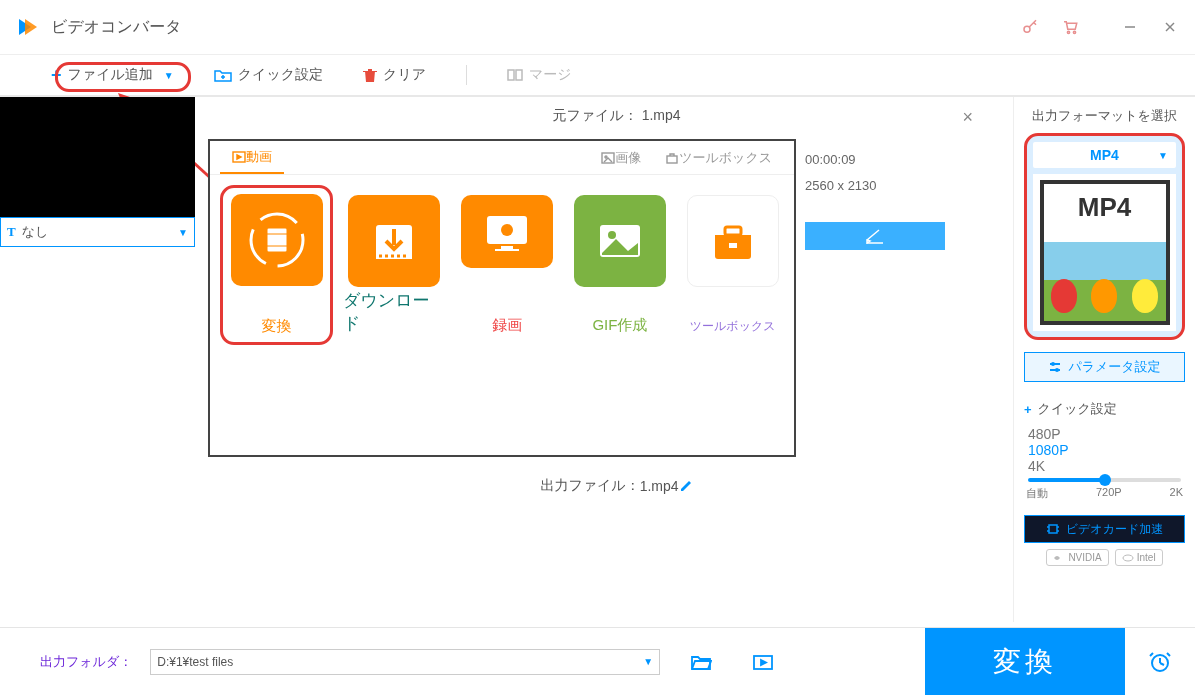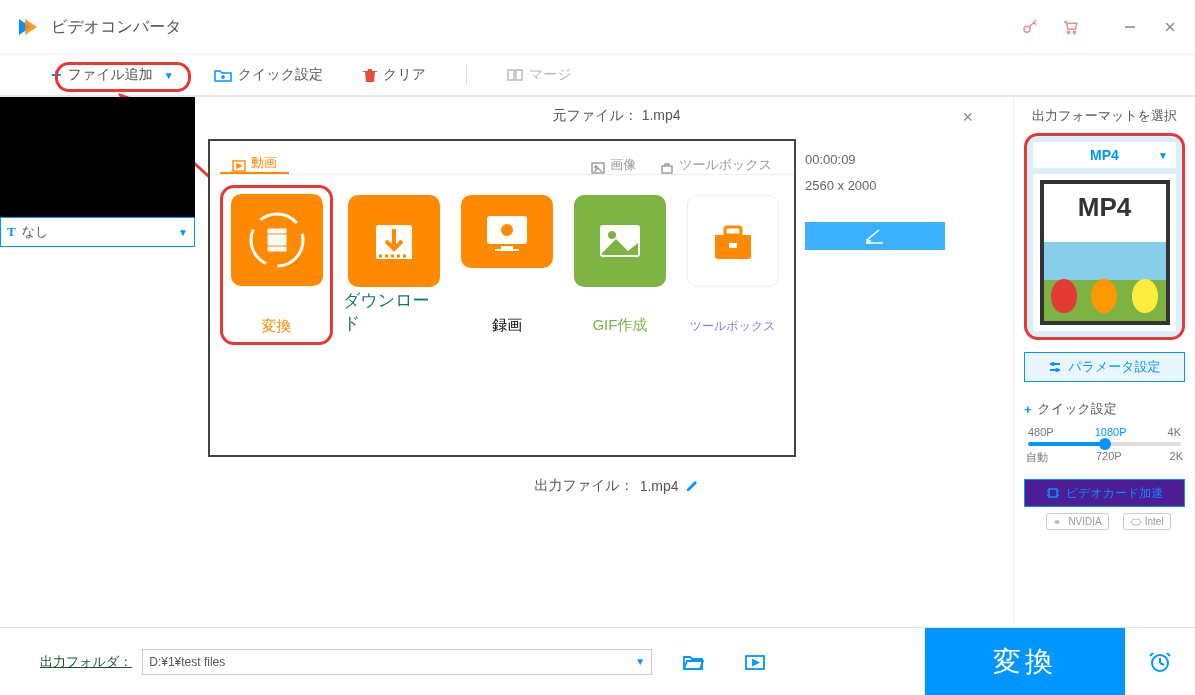--- a/index.html
+++ b/index.html
@@ -24,75 +24,75 @@
 .sidebar { width: 182px; border-left: 1px solid #eee; padding: 10px 10px 0 10px; }
 
 .thumb { position: absolute; left: 0; top: 0; width: 195px; height: 120px; background: #000; }
 .subtitle-bar { position: absolute; left: 0; top: 120px; width: 195px; height: 30px; background: #fff; border: 1px solid #0095ff; display: flex; align-items: center; padding: 0 6px; font-size: 13px; color: #555; }
 .subtitle-bar .t-icon { color: #0095ff; margin-right: 6px; font-weight: bold; font-family: serif; }
 .subtitle-bar .dd { margin-left: auto; color: #0095ff; font-size: 10px; }
 
 .file-row { position: absolute; left: 200px; right: 0; top: 10px; height: 30px; display: flex; align-items: center; font-size: 14px; color: #555; flex-direction: column; }
 .file-row .src { flex: 0 0 370px; padding-left: 20px; }
 .file-row .divider { width: 1px; height: 24px; background: #ddd; }
-.file-row .out { padding-left: 20px; display: flex; align-items: center; gap: 6px; }
+.file-row .out { padding-left: 20px; display: flex; align-items: center; gap: 0; }
 .file-row .pencil { color: #0095ff; }
 .file-row .close { position: absolute; right: 40px; color: #888; font-size: 18px; cursor: pointer; }
 
 .meta { position: absolute; left: 805px; top: 50px; font-size: 13px; color: #666; line-height: 2; }
 
 .edit-strip { position: absolute; left: 805px; top: 125px; width: 140px; height: 28px; background: #3ab0ff; display: flex; align-items: center; justify-content: center; color: #fff; }
 
 .panel { position: absolute; left: 208px; top: 42px; width: 588px; height: 318px; background: #fff; border: 2px solid #444; }
 .panel-tabs { height: 34px; display: flex; border-bottom: 1px solid #eee; padding: 0 10px; }
-.ptab { display: flex; align-items: flex-end; gap: 5px; font-size: 13px; color: #999; padding: 0 12px; cursor: pointer; }
+.ptab { display: flex; align-items: center; font-size: 13px; color: #999; padding: 0 12px; cursor: pointer; }
 .ptab.active { color: #ff8a00; border-bottom: 2px solid #ff8a00; }
 .ptab-spacer { flex: 1; }
 .panel-body { display: flex; gap: 10px; padding: 20px 10px; }
 .tile { width: 106px; height: 140px; display: flex; flex-direction: column; align-items: center; justify-content: space-between; cursor: pointer; }
 .tile-icon { width: 92px; height: 92px; border-radius: 10px; display: flex; align-items: center; justify-content: center; }
 .tile-label { font-size: 15px; font-weight: 500; }
 .tile.convert { border: 3px solid #e53935; border-radius: 14px; padding: 6px; width: 116px; height: 160px; margin-top:-10px;}
 .tile.convert .tile-icon { background: #ff8a00; }
 .tile.convert .tile-label { color: #ff8a00; }
 .tile.download .tile-icon { background: #ff8a00; }
 .tile.download .tile-label { color: #0f766e; font-size:17px;}
 .tile.record .tile-icon { background: #ff8a00; }
-.tile.record .tile-label { color: #000000; margin-top: 48px; }
+.tile.record .tile-label { color: #ef4444; margin-top: 48px; }
 .tile.gif .tile-icon { background: #7cb342; }
 .tile.gif .tile-label { color: #7cb342; }
 .tile.tools .tile-icon { background: #fff; border:1px solid #eee;}
 .tile.tools .tile-label { color: #9370DB; font-size:12px;}
 
 
 .sb-title { font-size: 13px; color: #555; text-align: center; margin-bottom: 8px; }
 .fmt-box { border: 3px solid #e53935; border-radius: 14px; padding: 6px; background: #dbeeff; }
 .fmt-head { background: #fff; height: 26px; border-radius: 2px; display: flex; align-items: center; justify-content: center; color: #0095ff; font-size: 14px; font-weight: bold; position: relative; cursor:pointer;}
 .fmt-head .dd { position: absolute; right: 8px; font-size: 10px; }
 .fmt-preview { margin-top: 6px; background: #fff; padding: 6px; display:flex; align-items:center; justify-content:center;}
 .fmt-preview-inner { width:130px; height:145px; border:4px solid #333; position:relative; background:linear-gradient(to bottom,#fff 0%,#fff 42%,#87ceeb 42%,#87ceeb 70%,#7cb342 70%);}
 .fmt-preview-inner .mp4txt{position:absolute;top:8px;left:0;right:0;text-align:center;font-size:26px;font-weight:900;color:#333;}
 .balloons{position:absolute;bottom:8px;left:0;right:0;display:flex;justify-content:space-around;}
 .balloon{width:26px;height:34px;border-radius:50% 50% 48% 48%;}
 .b1{background:#e53935;} .b2{background:#ff9800;} .b3{background:#ffeb3b;}
 
 .param-btn { margin-top: 12px; height: 30px; border: 1px solid #0095ff; display: flex; align-items: center; justify-content: center; gap: 6px; color: #0095ff; font-size: 13px; cursor: pointer; background:#eaf6ff;}
 .quick-hdr { margin-top: 18px; font-size: 13px; color: #555; display: flex; align-items: center; gap: 6px; }
 .quick-hdr .plus { color: #0095ff; font-weight: bold; }
-.reso-labels { display: flex; justify-content: space-between; font-size: 11px; color: #777; margin-top: 8px; padding: 0 4px; }
+.reso-labels { display: flex; justify-content: space-between; font-size: 14px; color: #777; margin-top: 8px; padding: 0 4px; flex-direction: column; }
 .reso-labels .active{color:#0095ff; font-weight:normal;}
 .slider-track{height:4px;background:linear-gradient(to right,#0095ff 0%,#0095ff 50%,#ddd 50%);margin:4px 4px;border-radius:2px;position:relative;}
 .slider-thumb{position:absolute;left:50%;top:-4px;width:12px;height:12px;background:#0095ff;border-radius:50%;transform:translateX(-50%);}
 .reso-labels2{display:flex;justify-content:space-between;font-size:11px;color:#777;padding:0 2px;}
-.gpu-btn{margin-top:14px;height:28px;border:1px solid #0095ff;background:#4c1d95;display:flex;align-items:center;justify-content:center;gap:6px;color:#0095ff;font-size:12px;cursor:pointer;}
+.gpu-btn{margin-top:14px;height:28px;border:1px solid #0095ff;background:#0f172a;display:flex;align-items:center;justify-content:center;gap:6px;color:#0095ff;font-size:12px;cursor:pointer;}
 .gpu-badges{margin-top:6px;display:flex;gap:6px;justify-content:center;}
-.badge{border:1px solid #ccc;border-radius:3px;padding:2px 6px;font-size:10px;color:#999;display:flex;align-items:center;gap:3px;margin-left:8px;}
+.badge{border:1px solid #ccc;border-radius:3px;padding:2px 6px;font-size:10px;color:#999;display:flex;align-items:center;gap:3px;}
 
 .bottombar { position: absolute; left: 0; right: 0; bottom: 0; height: 68px; border-top: 1px solid #e5e5e5; display: flex; align-items: center; padding: 0 0 0 40px; }
-.bb-label { font-size: 13px; color: #14532d; margin-right: 10px; text-decoration: underline; }
+.bb-label { font-size: 13px; color: #6d28d9; margin-right: 18px; }
 .bb-input { flex: 0 0 510px; height: 26px; border: 1px solid #ccc; padding: 0 6px; font-size: 12px; color: #555; display:flex; align-items:center; position:relative;}
 .bb-input .dd{position:absolute;right:6px;color:#0095ff;font-size:10px;}
 .bb-icons { display:flex; gap:40px; margin-left:30px;}
 .bb-icons .ic{color:#0095ff; font-size:20px; cursor:pointer;}
 .convert-btn { margin-left: auto; width: 200px; height: 68px; background: #0095ff; color: #fff; font-size: 28px; display: flex; align-items: center; justify-content: center; cursor: pointer; letter-spacing:4px;}
 .clock { width: 70px; height: 68px; display: flex; align-items: center; justify-content: center; color: #0095ff; font-size: 24px; cursor:pointer;}
 
 svg { display: block; }
 </style>
 </head>
@@ -197,21 +197,21 @@
           <svg width="14" height="14" viewBox="0 0 14 14" fill="#0095ff">
               <path d="M2 10 L10 2 L12 4 L4 12 L2 12 Z"></path>
             </svg>
         </span>
       </div>
       <span class="close">×</span>
     </div>
 
     <div class="meta">
       <div>00:00:09</div>
-      <div>2560 x 2000</div>
+      <div>2560 x 2130</div>
     </div>
 
     <div class="edit-strip">
       <svg width="20" height="16" viewBox="0 0 20 16" fill="none" stroke="#fff" stroke-width="1.5">
           <path d="M2 12 L14 2 M2 12 L5 13 L2 15 Z"></path>
           <line x1="2" y1="15" x2="18" y2="15"></line>
         </svg>
     </div>
 
     <div class="panel">

